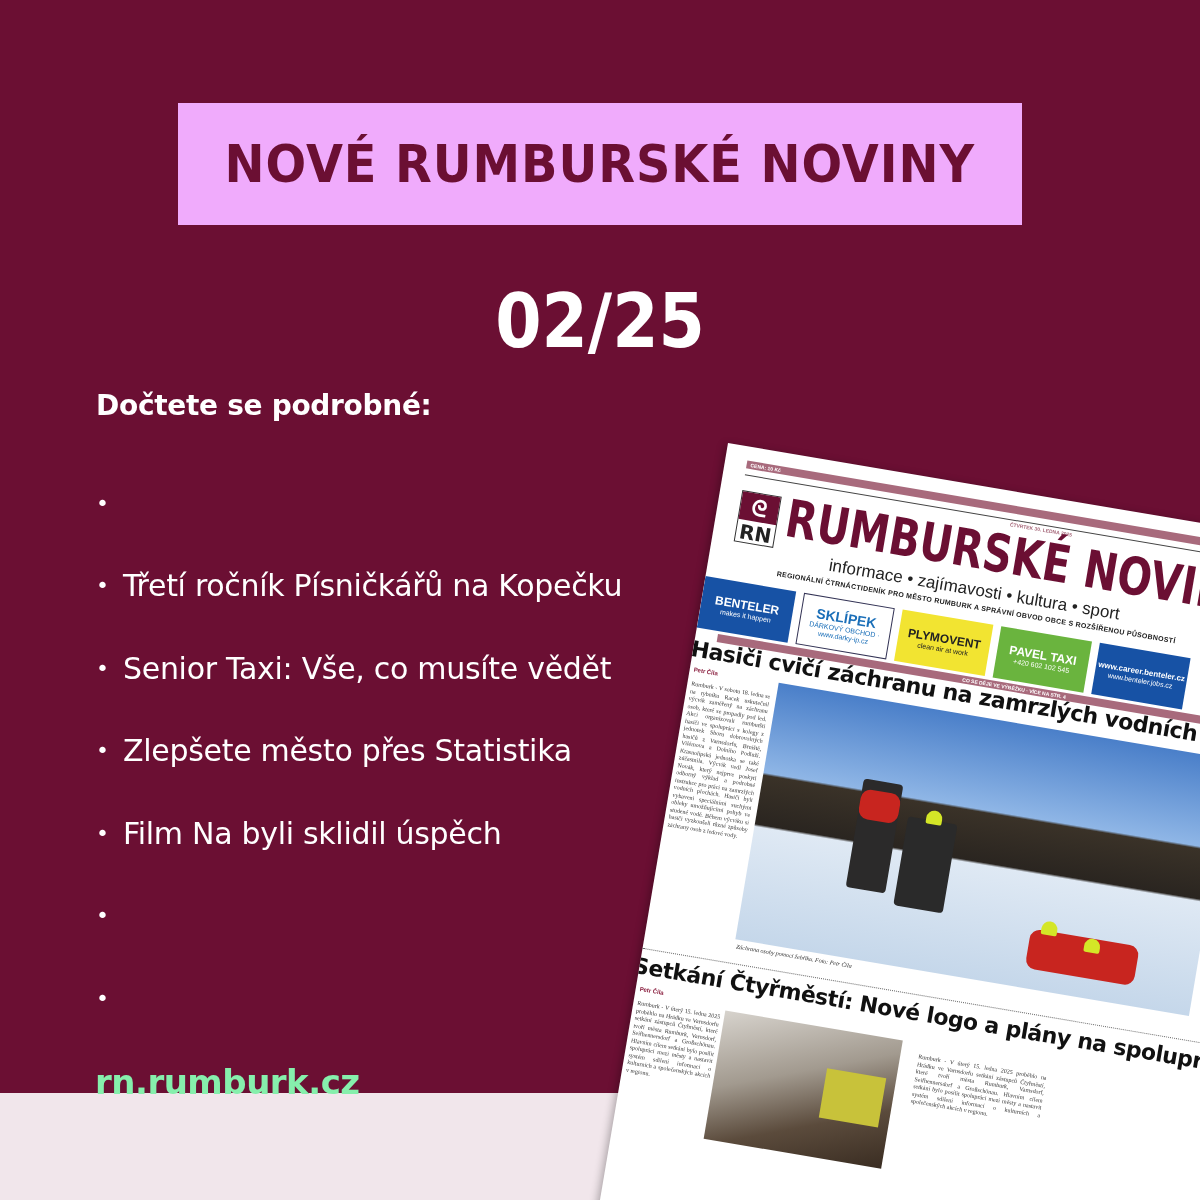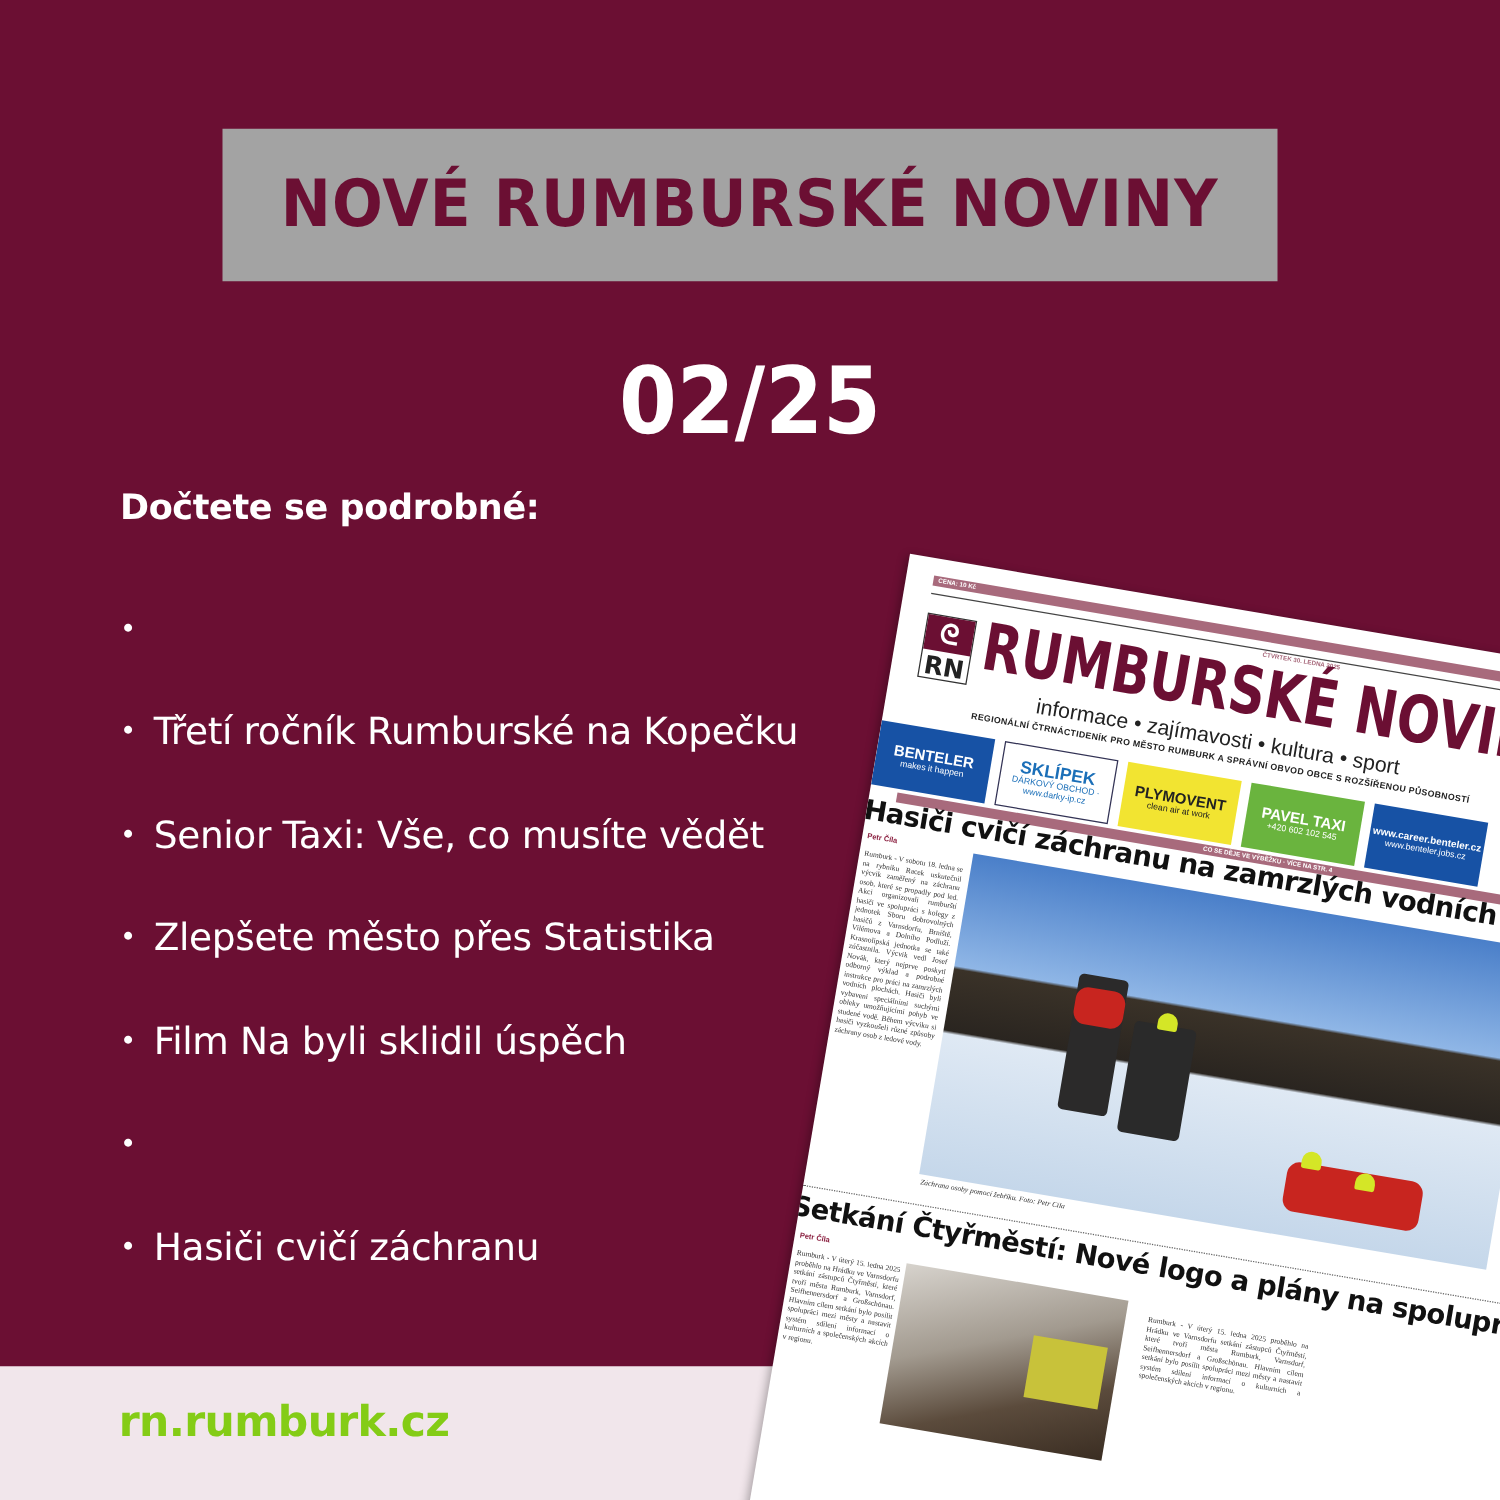--- a/index.html
+++ b/index.html
@@ -1,22 +1,22 @@
 <!DOCTYPE html>
 <html><head>
 <meta charset="utf-8">
 <style>
   * { box-sizing: border-box; margin: 0; padding: 0; }
   html, body { width: 1200px; height: 1200px; overflow: hidden; }
   body { background: #6b0f33; font-family: "Liberation Sans", sans-serif; position: relative; }
 
   .footer-band { position: absolute; left: 0; top: 1093px; width: 1200px; height: 107px; background: #f1e6eb; }
-  .footer-url { position: absolute; left: 95px; top: 1118px; font: bold 34px "DejaVu Sans", sans-serif; color: #84cc16; letter-spacing: -0.5px; }
+  .footer-url { position: absolute; left: 95px; top: 1062px; font: bold 34px "DejaVu Sans", sans-serif; color: #86efac; letter-spacing: -0.5px; }
 
-  .title-box { position: absolute; left: 178px; top: 103px; width: 844px; height: 122px; background: #a3a3a3; display: flex; align-items: center; justify-content: center; }
+  .title-box { position: absolute; left: 178px; top: 103px; width: 844px; height: 122px; background: #f0abfc; display: flex; align-items: center; justify-content: center; }
   .title-text { font: bold 52px "DejaVu Sans", sans-serif; color: #6b0f33; letter-spacing: 1px; transform: scaleX(0.92); white-space: nowrap; }
 
   .issue { position: absolute; left: 0; width: 1200px; top: 278px; text-align: center; font: bold 74px "DejaVu Sans", sans-serif; color: #fff; transform: scaleX(0.9); }
 
   .intro { position: absolute; left: 96px; top: 389px; font: bold 28px "DejaVu Sans", sans-serif; color: #fff; letter-spacing: -0.3px; }
 
   .topics { position: absolute; left: 96px; top: 462px; list-style: none; }
   .topic { display: flex; align-items: center; height: 82.5px; font-size: 30px; color: #fff; font-family: "DejaVu Sans", sans-serif; letter-spacing: -0.3px; white-space: nowrap; }
   .topic .bullet { width: 27px; font-size: 22px; }
 
@@ -64,40 +64,39 @@
 <div class="issue">02/25</div>
 
 <div class="intro">Dočtete se podrobné:</div>
 
 <ul class="topics">
   <li class="topic">
       <span class="bullet">•</span>
     </li>
   <li class="topic">
       <span class="bullet">•</span>
-      <span>Třetí ročník Rumburské na Kopečku</span>
+      <span>Třetí ročník Písničkářů na Kopečku</span>
     </li>
   <li class="topic">
       <span class="bullet">•</span>
       <span>Senior Taxi: Vše, co musíte vědět</span>
     </li>
   <li class="topic">
       <span class="bullet">•</span>
       <span>Zlepšete město přes Statistika</span>
     </li>
   <li class="topic">
       <span class="bullet">•</span>
       <span>Film Na byli sklidil úspěch</span>
     </li>
   <li class="topic">
       <span class="bullet">•</span>
     </li>
   <li class="topic">
       <span class="bullet">•</span>
-      <span>Hasiči cvičí záchranu</span>
     </li>
 </ul>
 
 <div class="paper">
   <div class="np-strip" style="top:14px;"><span>CENA: 10 Kč</span></div>
   <div class="np-rule" style="top:28px;"></div>
   <div class="np-strip" style="top:30px; text-align:center; background:#fff; color:#a86a7c; height:6px; line-height:6px;"><span>ČTVRTEK 30. LEDNA 2025</span></div>
 
   <div class="np-logo">
     <div class="swirl">ᘓ</div>

